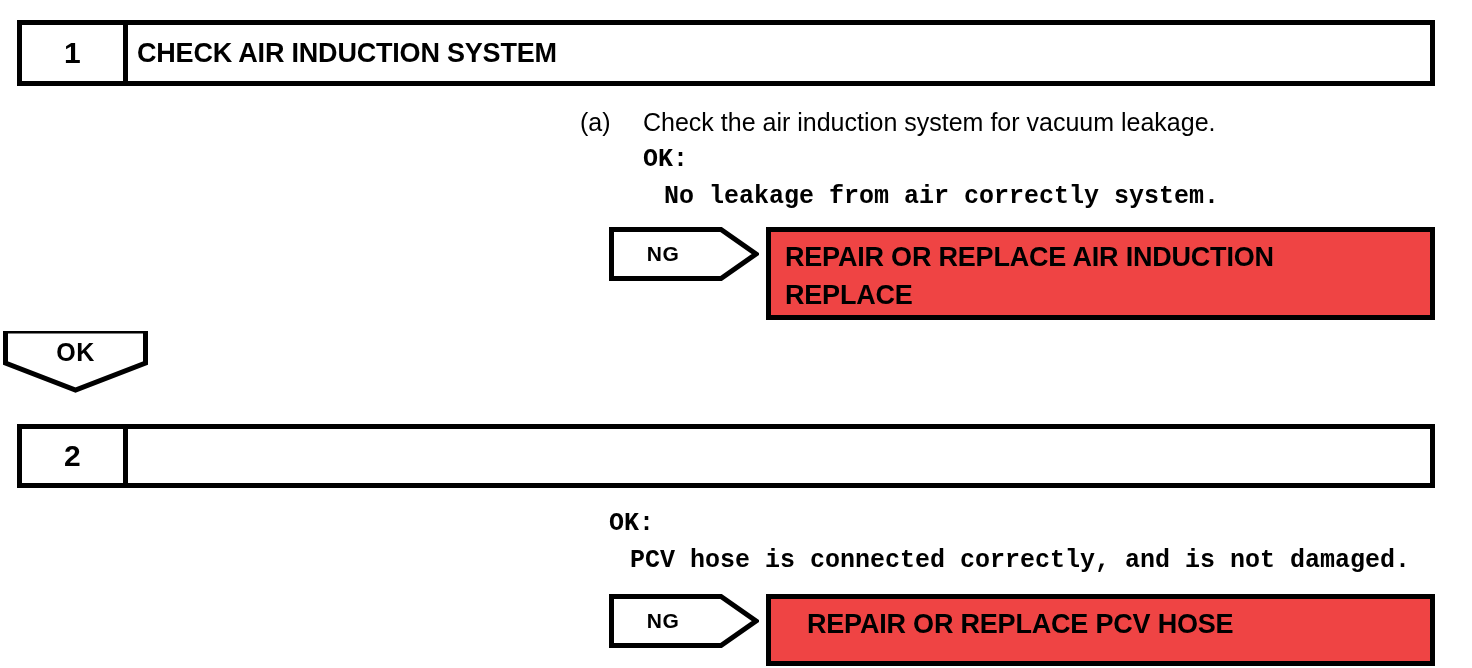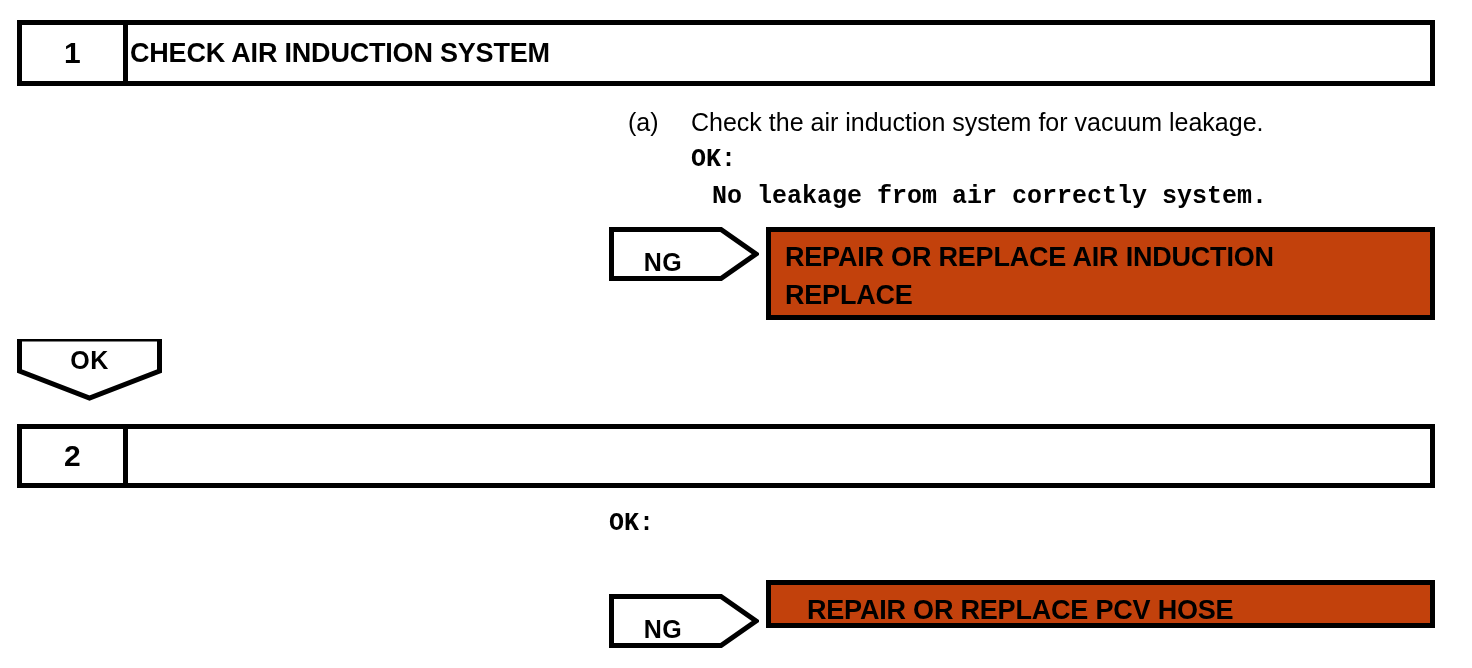--- a/index.html
+++ b/index.html
@@ -39,21 +39,21 @@
     display: flex;
     align-items: center;
     justify-content: center;
     font-size: 30px;
     font-weight: bold;
     letter-spacing: 0.5px;
   }
   .step-title {
     display: flex;
     align-items: center;
-    padding-left: 2px;
+    padding-left: 9px;
     font-size: 27px;
     font-weight: bold;
     letter-spacing: -0.2px;
     white-space: nowrap;
   }
 
   
   .body-text {
     position: absolute;
     font-size: 25px;
@@ -81,27 +81,27 @@
     position: absolute;
     box-sizing: border-box;
   }
   .ng-arrow svg {
     display: block;
     position: absolute;
     left: 0; top: 0;
   }
   .ng-label {
     position: absolute;
-    left: 0; top: 8px;
+    left: 0; top: 0;
     width: 108px;
     height: 100%;
     display: flex;
     align-items: center;
     justify-content: center;
-    font-size: 25px;
+    font-size: 21px;
     font-weight: bold;
     letter-spacing: 0.5px;
   }
 
   
   .ok-arrow {
     position: absolute;
   }
   .ok-arrow svg {
     display: block;
@@ -119,78 +119,79 @@
     font-size: 25px;
     font-weight: bold;
     letter-spacing: 0.5px;
   }
 
   
   .result-box {
     position: absolute;
     box-sizing: border-box;
     border: 5px solid #000;
-    background: #c2410c;
+    background: #ef4444;
     padding: 6px 0 0 14px;
     font-size: 27px;
     font-weight: bold;
     line-height: 38px;
     letter-spacing: -0.2px;
   }
   .result-box .line { white-space: nowrap; }
 </style>
 </head>
 <body>
 
 <div class="canvas">
 
   <div class="step-header" style="left:17px; top:20px; width:1418px; height:66px;">
     <div class="step-num">1</div>
     <div class="step-title">CHECK AIR INDUCTION SYSTEM</div>
   </div>
 
-  <div class="body-text" style="left:628px; top:104px;">
+  <div class="body-text" style="left:580px; top:104px;">
     <span class="line line-normal">
       <span class="marker">(a)</span><span>Check the air induction system for vacuum leakage.</span>
     </span>
     <span class="line line-bold indent-1">OK:</span>
     <span class="line line-bold indent-2">No leakage from air correctly system.</span>
   </div>
 
   <div class="ng-arrow" style="left:609px; top:227px; width:150px; height:54px;">
     <svg width="150" height="54" viewBox="0 0 150 54">
       <polygon points="2.5,2.5 112,2.5 147,27 112,51.5 2.5,51.5" fill="#ffffff" stroke="#000000" stroke-width="5" stroke-linejoin="miter"></polygon>
     </svg>
     <div class="ng-label">NG</div>
   </div>
 
   <div class="result-box" style="left:766px; top:227px; width:669px; height:93px;">
     <span class="line">REPAIR OR REPLACE AIR INDUCTION</span>
     <span class="line">REPLACE</span>
   </div>
 
-  <div class="ok-arrow" style="left:17px; top:331px; width:145px; height:62px;margin-top:8px;">
+  <div class="ok-arrow" style="left:3px; top:331px; width:145px; height:62px;">
     <svg width="145" height="62" viewBox="0 0 145 62">
       <polygon points="2.5,0 142.5,0 142.5,32 72.5,59 2.5,32" fill="#ffffff" stroke="#000000" stroke-width="5" stroke-linejoin="miter"></polygon>
     </svg>
     <div class="ok-label">OK</div>
   </div>
 
   <div class="step-header" style="left:17px; top:424px; width:1418px; height:64px;">
     <div class="step-num">2</div>
   </div>
 
   <div class="body-text" style="left:609px; top:505px;">
     <span class="line line-bold">OK:</span>
+    <span class="line line-bold indent-s">PCV hose is connected correctly, and is not damaged.</span>
   </div>
 
   <div class="ng-arrow" style="left:609px; top:594px; width:150px; height:54px;">
     <svg width="150" height="54" viewBox="0 0 150 54">
       <polygon points="2.5,2.5 112,2.5 147,27 112,51.5 2.5,51.5" fill="#ffffff" stroke="#000000" stroke-width="5" stroke-linejoin="miter"></polygon>
     </svg>
     <div class="ng-label">NG</div>
   </div>
 
-  <div class="result-box" style="left:766px; top:580px; width:669px; height:48px;padding-left:36px;">
+  <div class="result-box" style="left:766px; top:594px; width:669px; height:72px;padding-left:36px;">
     <span class="line">REPAIR OR REPLACE PCV HOSE</span>
   </div>
 
 </div>
 
 </body></html>

